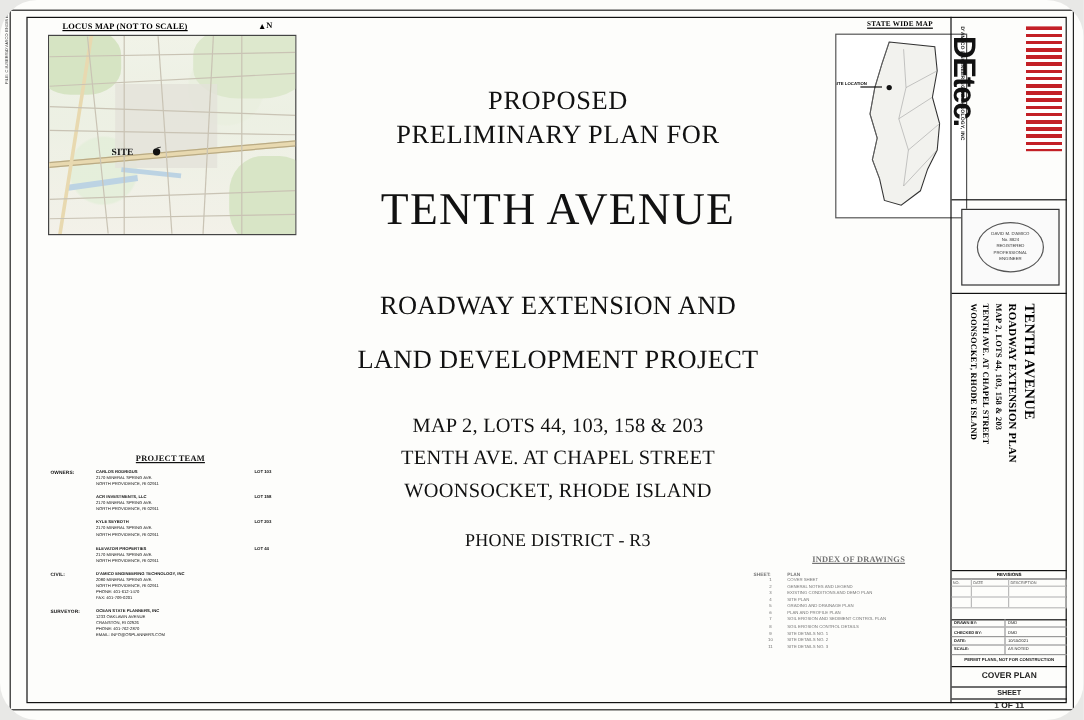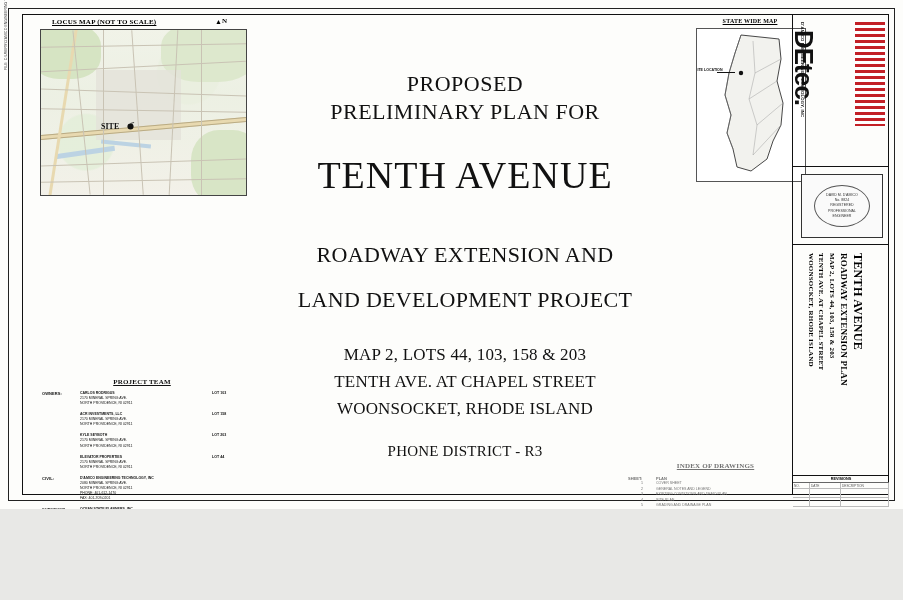--- a/index.html
+++ b/index.html
@@ -1,19 +1,20 @@
 <!DOCTYPE html>
 <html><head>
 <meta charset="utf-8">
 <style>
   html,body{margin:0;padding:0;background:#e8e8e6;}
   body{font-family:"Liberation Serif", serif;}
   #sheet{
-    position:relative;width:903px;height:509px;background:#fdfdfb;
+    position:relative;width:903px;height:600px;background:#fdfdfb;
     overflow:hidden;
+    border-radius:31px;
   }
   
   .frame-outer{
     position:absolute;left:8px;top:8px;right:8px;bottom:8px;
     border:1px solid #222;
   }
   .frame-inner{
     position:absolute;left:22px;top:14px;right:14px;bottom:14px;
     border:1.6px solid #111;
   }
@@ -46,21 +47,21 @@
       radial-gradient(circle at 72% 26%, #dfe7cf 0 16%, rgba(0,0,0,0) 17%),
       linear-gradient(180deg,#e9ecdc 0%,#e3e8d5 40%,#eceadd 100%);
     overflow:hidden;
   }
   .road{position:absolute;background:#c9c3b4;}
   .road.major{background:#e8d9b0;border-top:.4px solid #b9ab85;border-bottom:.4px solid #b9ab85;}
   .water{position:absolute;background:#bcd3e3;}
   .greenpatch{position:absolute;background:#cfe0b9;border-radius:40%;}
   .graypatch{position:absolute;background:#dcdcd6;}
   .site-label{
-    position:absolute;left:60px;top:92px;font-size:8px;font-weight:bold;
+    position:absolute;left:52px;top:92px;font-size:8px;font-weight:bold;
     font-family:"Liberation Serif", serif;color:#111;
   }
   .site-marker{
     position:absolute;left:85px;top:92px;width:9px;height:9px;
   }
   
   .main-title-block{
     position:absolute;left:230px;top:70px;width:470px;text-align:center;color:#111;
   }
   .t-prelim{font-size:22px;letter-spacing:.5px;line-height:1.25;}

